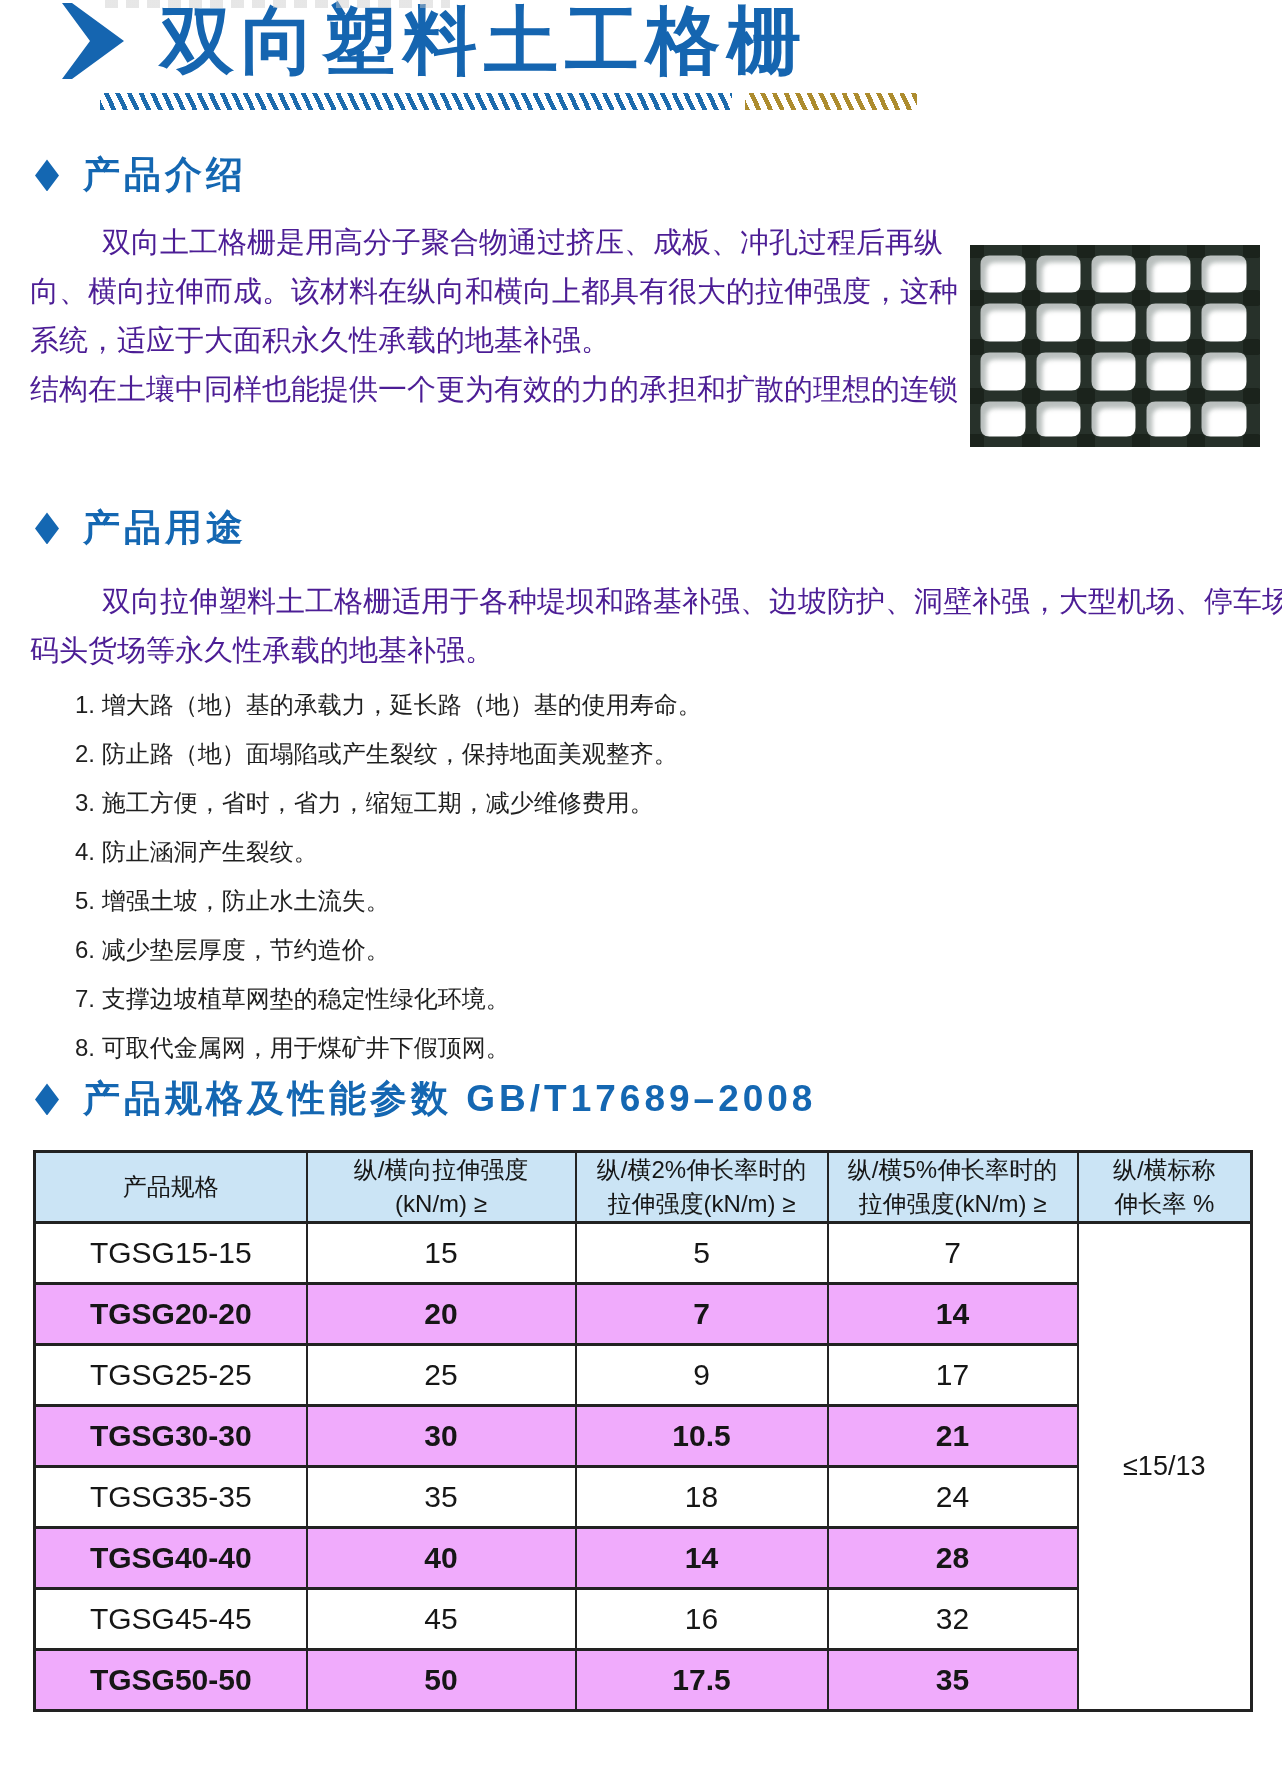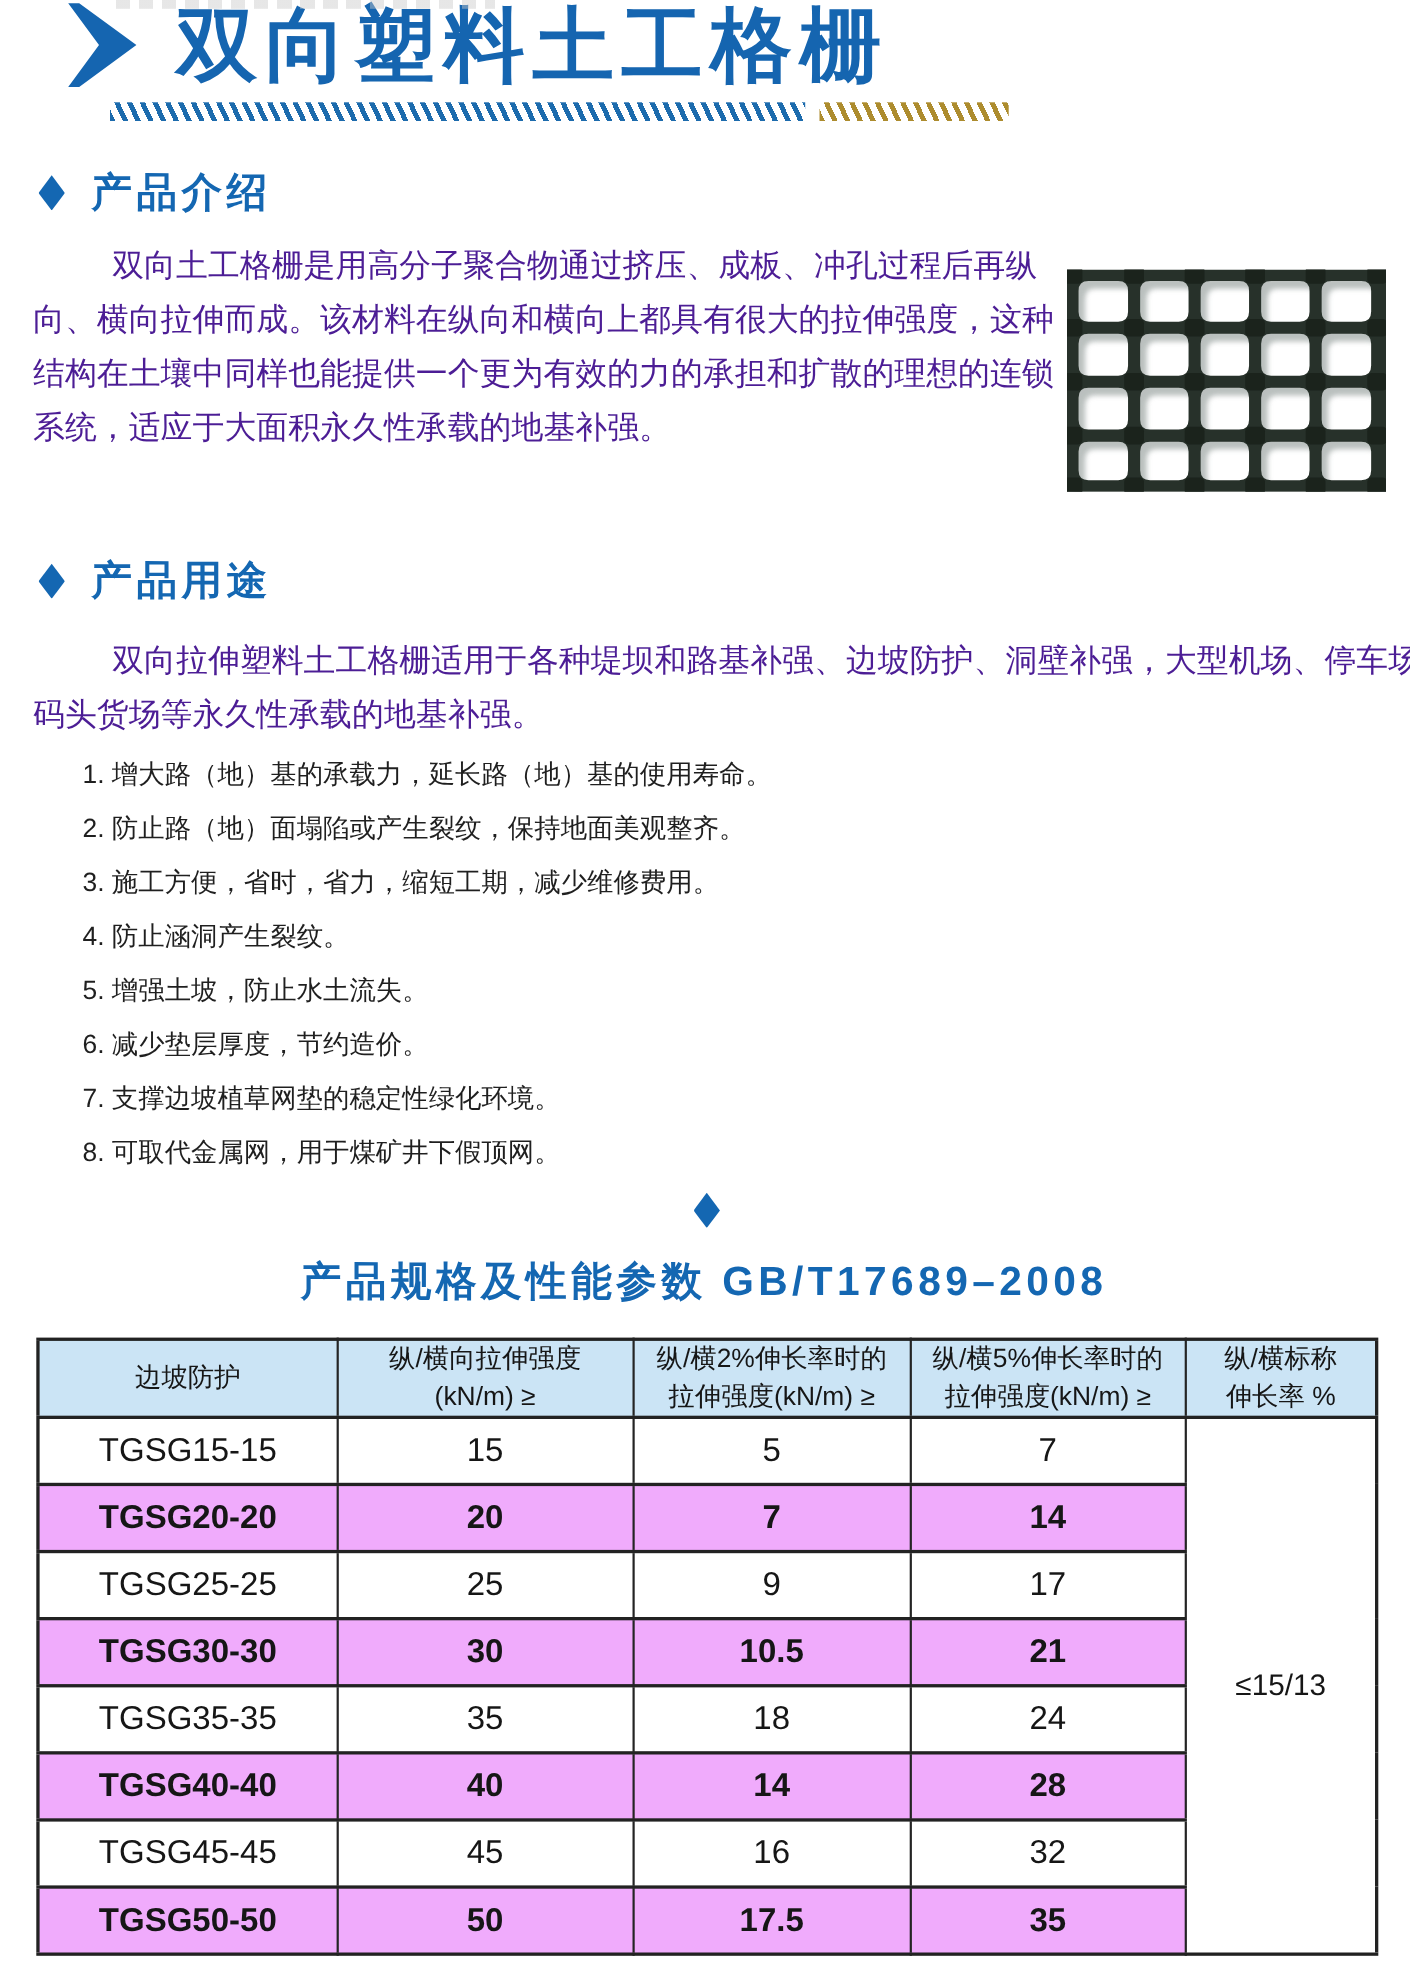--- a/index.html
+++ b/index.html
@@ -24,21 +24,21 @@
   .band-gold { width:172px; height:100%;
     background:repeating-linear-gradient(65deg,#ad8c2e 0 4.5px,transparent 4.5px 10.5px); }
 
   
   .sec-head { display:flex; align-items:center; gap:24px; }
   .diamond { width:24px; height:32px; margin-left:5px; background:#1467b2; flex:0 0 auto;
              clip-path:polygon(50% 0,100% 50%,50% 100%,0 50%); }
   .sec-head h2 { font-size:37px; font-weight:700; color:#1467b2; letter-spacing:4px; white-space:nowrap; }
   .mt-intro { margin-top:40px; }
   .mt-usage { margin-top:56px; }
-  .mt-specs { margin-top:12px;flex-direction:column; }
+  .mt-specs { margin-top:2px; }
 
   
   .pline { font-size:29px; line-height:49px; color:#4c1d95; white-space:nowrap; }
   .indent { text-indent:72px; }
   .intro-flex { margin-top:18px; display:flex; }
   .intro-text { width:940px; flex:0 0 auto; }
   .photo { margin-left:auto; margin-top:27px; width:290px; height:202px; flex:0 0 auto; }
   .usage-text { margin-top:24px; }
   .usage-list { margin-top:5px; padding-left:45px; }
   .litem { font-size:24px; line-height:49px; color:#1f1f1f; white-space:nowrap; }
@@ -76,22 +76,22 @@
 
   <section>
     <div class="sec-head mt-intro">
       <span class="diamond"></span>
       <h2>产品介绍</h2>
     </div>
     <div class="intro-flex">
       <div class="intro-text" id="intro-para">
           <div class="pline indent">双向土工格栅是用高分子聚合物通过挤压、成板、冲孔过程后再纵</div>
           <div class="pline">向、横向拉伸而成。该材料在纵向和横向上都具有很大的拉伸强度，这种</div>
+          <div class="pline">系统，适应于大面积永久性承载的地基补强。</div>
           <div class="pline">结构在土壤中同样也能提供一个更为有效的力的承担和扩散的理想的连锁</div>
-          <div class="pline">系统，适应于大面积永久性承载的地基补强。</div>
         </div>
       <div class="photo">
         <svg width="290" height="202" viewBox="0 0 290 202">
           <defs>
               <filter id="blurf" x="-10%" y="-10%" width="130%" height="130%">
                 <feGaussianBlur stdDeviation="2.2"></feGaussianBlur>
               </filter>
             </defs>
           <path id="mesh-shadow" fill="#a9b0ae" fill-rule="evenodd" transform="translate(6,7)" filter="url(#blurf)" opacity="0.8" d="M0,0H290V202H0Z M19.5,10.5 H46.5 Q55.5,10.5 55.5,19.5 V38.5 Q55.5,47.5 46.5,47.5 H19.5 Q10.5,47.5 10.5,38.5 V19.5 Q10.5,10.5 19.5,10.5 Z M19.5,58.5 H46.5 Q55.5,58.5 55.5,67.5 V87.5 Q55.5,96.5 46.5,96.5 H19.5 Q10.5,96.5 10.5,87.5 V67.5 Q10.5,58.5 19.5,58.5 Z M19.5,107.5 H46.5 Q55.5,107.5 55.5,116.5 V136.5 Q55.5,145.5 46.5,145.5 H19.5 Q10.5,145.5 10.5,136.5 V116.5 Q10.5,107.5 19.5,107.5 Z M19.5,156.5 H46.5 Q55.5,156.5 55.5,165.5 V182.5 Q55.5,191.5 46.5,191.5 H19.5 Q10.5,191.5 10.5,182.5 V165.5 Q10.5,156.5 19.5,156.5 Z M75.5,10.5 H101.5 Q110.5,10.5 110.5,19.5 V38.5 Q110.5,47.5 101.5,47.5 H75.5 Q66.5,47.5 66.5,38.5 V19.5 Q66.5,10.5 75.5,10.5 Z M75.5,58.5 H101.5 Q110.5,58.5 110.5,67.5 V87.5 Q110.5,96.5 101.5,96.5 H75.5 Q66.5,96.5 66.5,87.5 V67.5 Q66.5,58.5 75.5,58.5 Z M75.5,107.5 H101.5 Q110.5,107.5 110.5,116.5 V136.5 Q110.5,145.5 101.5,145.5 H75.5 Q66.5,145.5 66.5,136.5 V116.5 Q66.5,107.5 75.5,107.5 Z M75.5,156.5 H101.5 Q110.5,156.5 110.5,165.5 V182.5 Q110.5,191.5 101.5,191.5 H75.5 Q66.5,191.5 66.5,182.5 V165.5 Q66.5,156.5 75.5,156.5 Z M130.5,10.5 H156.5 Q165.5,10.5 165.5,19.5 V38.5 Q165.5,47.5 156.5,47.5 H130.5 Q121.5,47.5 121.5,38.5 V19.5 Q121.5,10.5 130.5,10.5 Z M130.5,58.5 H156.5 Q165.5,58.5 165.5,67.5 V87.5 Q165.5,96.5 156.5,96.5 H130.5 Q121.5,96.5 121.5,87.5 V67.5 Q121.5,58.5 130.5,58.5 Z M130.5,107.5 H156.5 Q165.5,107.5 165.5,116.5 V136.5 Q165.5,145.5 156.5,145.5 H130.5 Q121.5,145.5 121.5,136.5 V116.5 Q121.5,107.5 130.5,107.5 Z M130.5,156.5 H156.5 Q165.5,156.5 165.5,165.5 V182.5 Q165.5,191.5 156.5,191.5 H130.5 Q121.5,191.5 121.5,182.5 V165.5 Q121.5,156.5 130.5,156.5 Z M185.5,10.5 H211.5 Q220.5,10.5 220.5,19.5 V38.5 Q220.5,47.5 211.5,47.5 H185.5 Q176.5,47.5 176.5,38.5 V19.5 Q176.5,10.5 185.5,10.5 Z M185.5,58.5 H211.5 Q220.5,58.5 220.5,67.5 V87.5 Q220.5,96.5 211.5,96.5 H185.5 Q176.5,96.5 176.5,87.5 V67.5 Q176.5,58.5 185.5,58.5 Z M185.5,107.5 H211.5 Q220.5,107.5 220.5,116.5 V136.5 Q220.5,145.5 211.5,145.5 H185.5 Q176.5,145.5 176.5,136.5 V116.5 Q176.5,107.5 185.5,107.5 Z M185.5,156.5 H211.5 Q220.5,156.5 220.5,165.5 V182.5 Q220.5,191.5 211.5,191.5 H185.5 Q176.5,191.5 176.5,182.5 V165.5 Q176.5,156.5 185.5,156.5 Z M240.5,10.5 H267.5 Q276.5,10.5 276.5,19.5 V38.5 Q276.5,47.5 267.5,47.5 H240.5 Q231.5,47.5 231.5,38.5 V19.5 Q231.5,10.5 240.5,10.5 Z M240.5,58.5 H267.5 Q276.5,58.5 276.5,67.5 V87.5 Q276.5,96.5 267.5,96.5 H240.5 Q231.5,96.5 231.5,87.5 V67.5 Q231.5,58.5 240.5,58.5 Z M240.5,107.5 H267.5 Q276.5,107.5 276.5,116.5 V136.5 Q276.5,145.5 267.5,145.5 H240.5 Q231.5,145.5 231.5,136.5 V116.5 Q231.5,107.5 240.5,107.5 Z M240.5,156.5 H267.5 Q276.5,156.5 276.5,165.5 V182.5 Q276.5,191.5 267.5,191.5 H240.5 Q231.5,191.5 231.5,182.5 V165.5 Q231.5,156.5 240.5,156.5 Z"></path>
           <path id="mesh-dark" fill="#27312a" fill-rule="evenodd" d="M0,0H290V202H0Z M19.5,10.5 H46.5 Q55.5,10.5 55.5,19.5 V38.5 Q55.5,47.5 46.5,47.5 H19.5 Q10.5,47.5 10.5,38.5 V19.5 Q10.5,10.5 19.5,10.5 Z M19.5,58.5 H46.5 Q55.5,58.5 55.5,67.5 V87.5 Q55.5,96.5 46.5,96.5 H19.5 Q10.5,96.5 10.5,87.5 V67.5 Q10.5,58.5 19.5,58.5 Z M19.5,107.5 H46.5 Q55.5,107.5 55.5,116.5 V136.5 Q55.5,145.5 46.5,145.5 H19.5 Q10.5,145.5 10.5,136.5 V116.5 Q10.5,107.5 19.5,107.5 Z M19.5,156.5 H46.5 Q55.5,156.5 55.5,165.5 V182.5 Q55.5,191.5 46.5,191.5 H19.5 Q10.5,191.5 10.5,182.5 V165.5 Q10.5,156.5 19.5,156.5 Z M75.5,10.5 H101.5 Q110.5,10.5 110.5,19.5 V38.5 Q110.5,47.5 101.5,47.5 H75.5 Q66.5,47.5 66.5,38.5 V19.5 Q66.5,10.5 75.5,10.5 Z M75.5,58.5 H101.5 Q110.5,58.5 110.5,67.5 V87.5 Q110.5,96.5 101.5,96.5 H75.5 Q66.5,96.5 66.5,87.5 V67.5 Q66.5,58.5 75.5,58.5 Z M75.5,107.5 H101.5 Q110.5,107.5 110.5,116.5 V136.5 Q110.5,145.5 101.5,145.5 H75.5 Q66.5,145.5 66.5,136.5 V116.5 Q66.5,107.5 75.5,107.5 Z M75.5,156.5 H101.5 Q110.5,156.5 110.5,165.5 V182.5 Q110.5,191.5 101.5,191.5 H75.5 Q66.5,191.5 66.5,182.5 V165.5 Q66.5,156.5 75.5,156.5 Z M130.5,10.5 H156.5 Q165.5,10.5 165.5,19.5 V38.5 Q165.5,47.5 156.5,47.5 H130.5 Q121.5,47.5 121.5,38.5 V19.5 Q121.5,10.5 130.5,10.5 Z M130.5,58.5 H156.5 Q165.5,58.5 165.5,67.5 V87.5 Q165.5,96.5 156.5,96.5 H130.5 Q121.5,96.5 121.5,87.5 V67.5 Q121.5,58.5 130.5,58.5 Z M130.5,107.5 H156.5 Q165.5,107.5 165.5,116.5 V136.5 Q165.5,145.5 156.5,145.5 H130.5 Q121.5,145.5 121.5,136.5 V116.5 Q121.5,107.5 130.5,107.5 Z M130.5,156.5 H156.5 Q165.5,156.5 165.5,165.5 V182.5 Q165.5,191.5 156.5,191.5 H130.5 Q121.5,191.5 121.5,182.5 V165.5 Q121.5,156.5 130.5,156.5 Z M185.5,10.5 H211.5 Q220.5,10.5 220.5,19.5 V38.5 Q220.5,47.5 211.5,47.5 H185.5 Q176.5,47.5 176.5,38.5 V19.5 Q176.5,10.5 185.5,10.5 Z M185.5,58.5 H211.5 Q220.5,58.5 220.5,67.5 V87.5 Q220.5,96.5 211.5,96.5 H185.5 Q176.5,96.5 176.5,87.5 V67.5 Q176.5,58.5 185.5,58.5 Z M185.5,107.5 H211.5 Q220.5,107.5 220.5,116.5 V136.5 Q220.5,145.5 211.5,145.5 H185.5 Q176.5,145.5 176.5,136.5 V116.5 Q176.5,107.5 185.5,107.5 Z M185.5,156.5 H211.5 Q220.5,156.5 220.5,165.5 V182.5 Q220.5,191.5 211.5,191.5 H185.5 Q176.5,191.5 176.5,182.5 V165.5 Q176.5,156.5 185.5,156.5 Z M240.5,10.5 H267.5 Q276.5,10.5 276.5,19.5 V38.5 Q276.5,47.5 267.5,47.5 H240.5 Q231.5,47.5 231.5,38.5 V19.5 Q231.5,10.5 240.5,10.5 Z M240.5,58.5 H267.5 Q276.5,58.5 276.5,67.5 V87.5 Q276.5,96.5 267.5,96.5 H240.5 Q231.5,96.5 231.5,87.5 V67.5 Q231.5,58.5 240.5,58.5 Z M240.5,107.5 H267.5 Q276.5,107.5 276.5,116.5 V136.5 Q276.5,145.5 267.5,145.5 H240.5 Q231.5,145.5 231.5,136.5 V116.5 Q231.5,107.5 240.5,107.5 Z M240.5,156.5 H267.5 Q276.5,156.5 276.5,165.5 V182.5 Q276.5,191.5 267.5,191.5 H240.5 Q231.5,191.5 231.5,182.5 V165.5 Q231.5,156.5 240.5,156.5 Z"></path>
@@ -161,21 +161,21 @@
     <table class="specs">
       <colgroup>
         <col class="c1">
           <col class="c2">
           <col class="c3">
           <col class="c4">
           <col class="c5">
       </colgroup>
       <thead id="specs-thead">
           <tr>
-            <th>边坡防护</th>
+            <th>产品规格</th>
             <th>纵/横向拉伸强度
 (kN/m) ≥</th>
             <th>纵/横2%伸长率时的
 拉伸强度(kN/m) ≥</th>
             <th>纵/横5%伸长率时的
 拉伸强度(kN/m) ≥</th>
             <th>纵/横标称
 伸长率 %</th>
           </tr>
         </thead>

